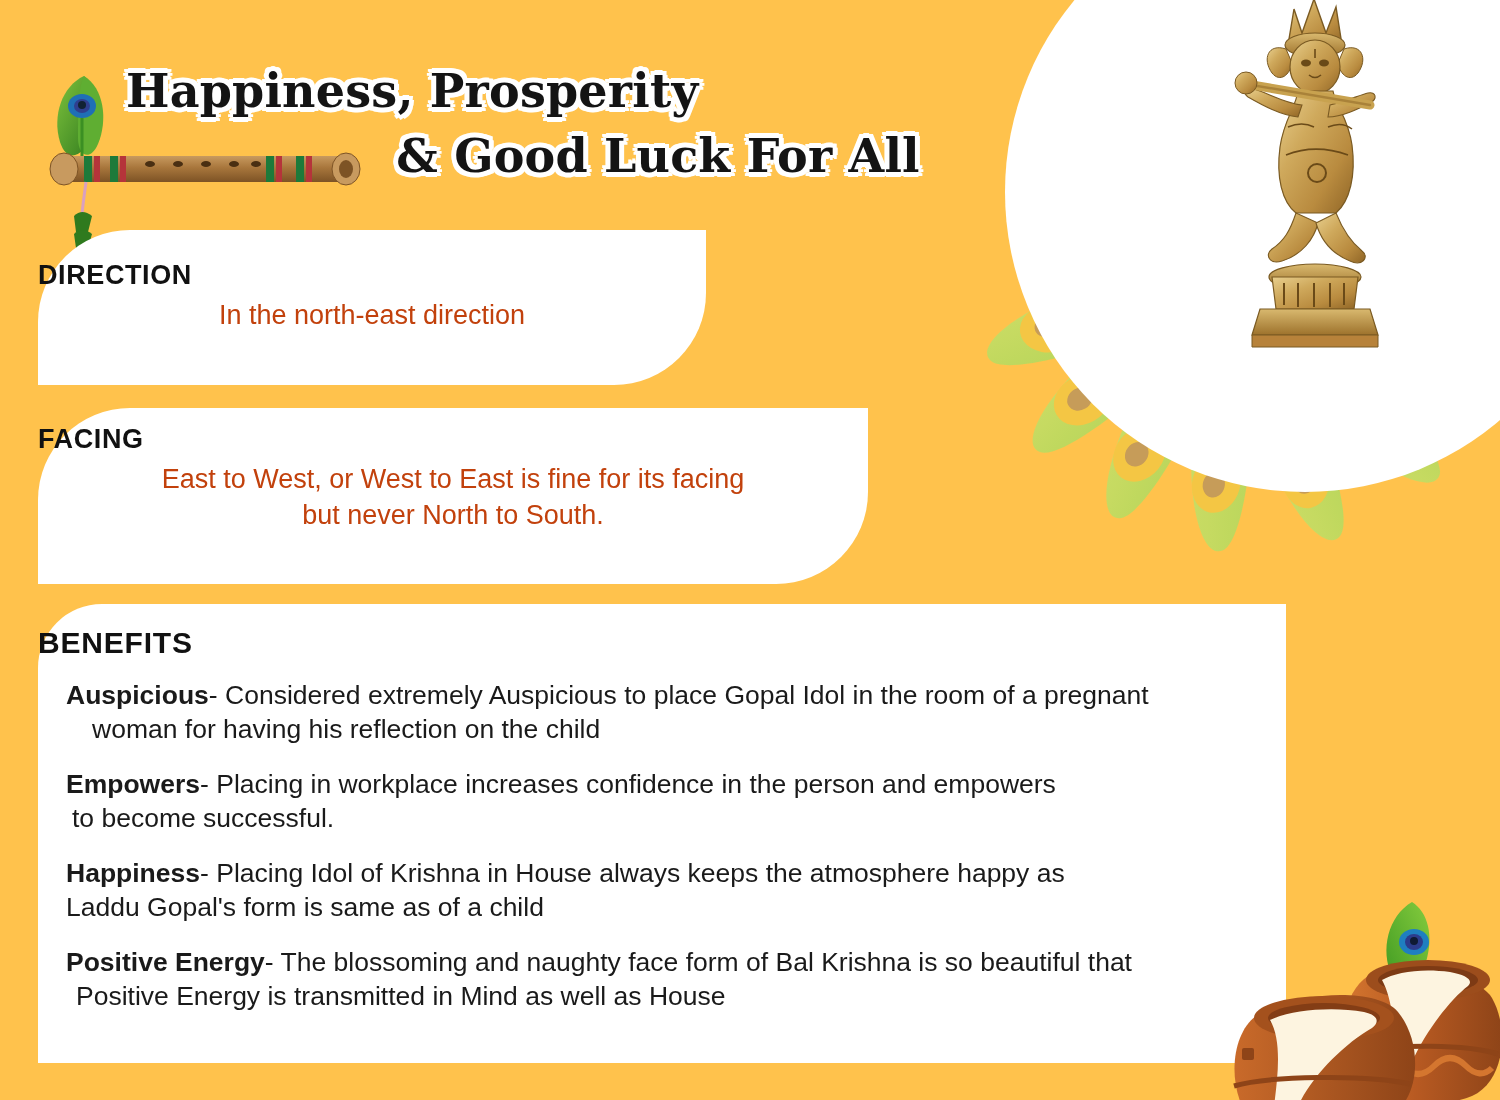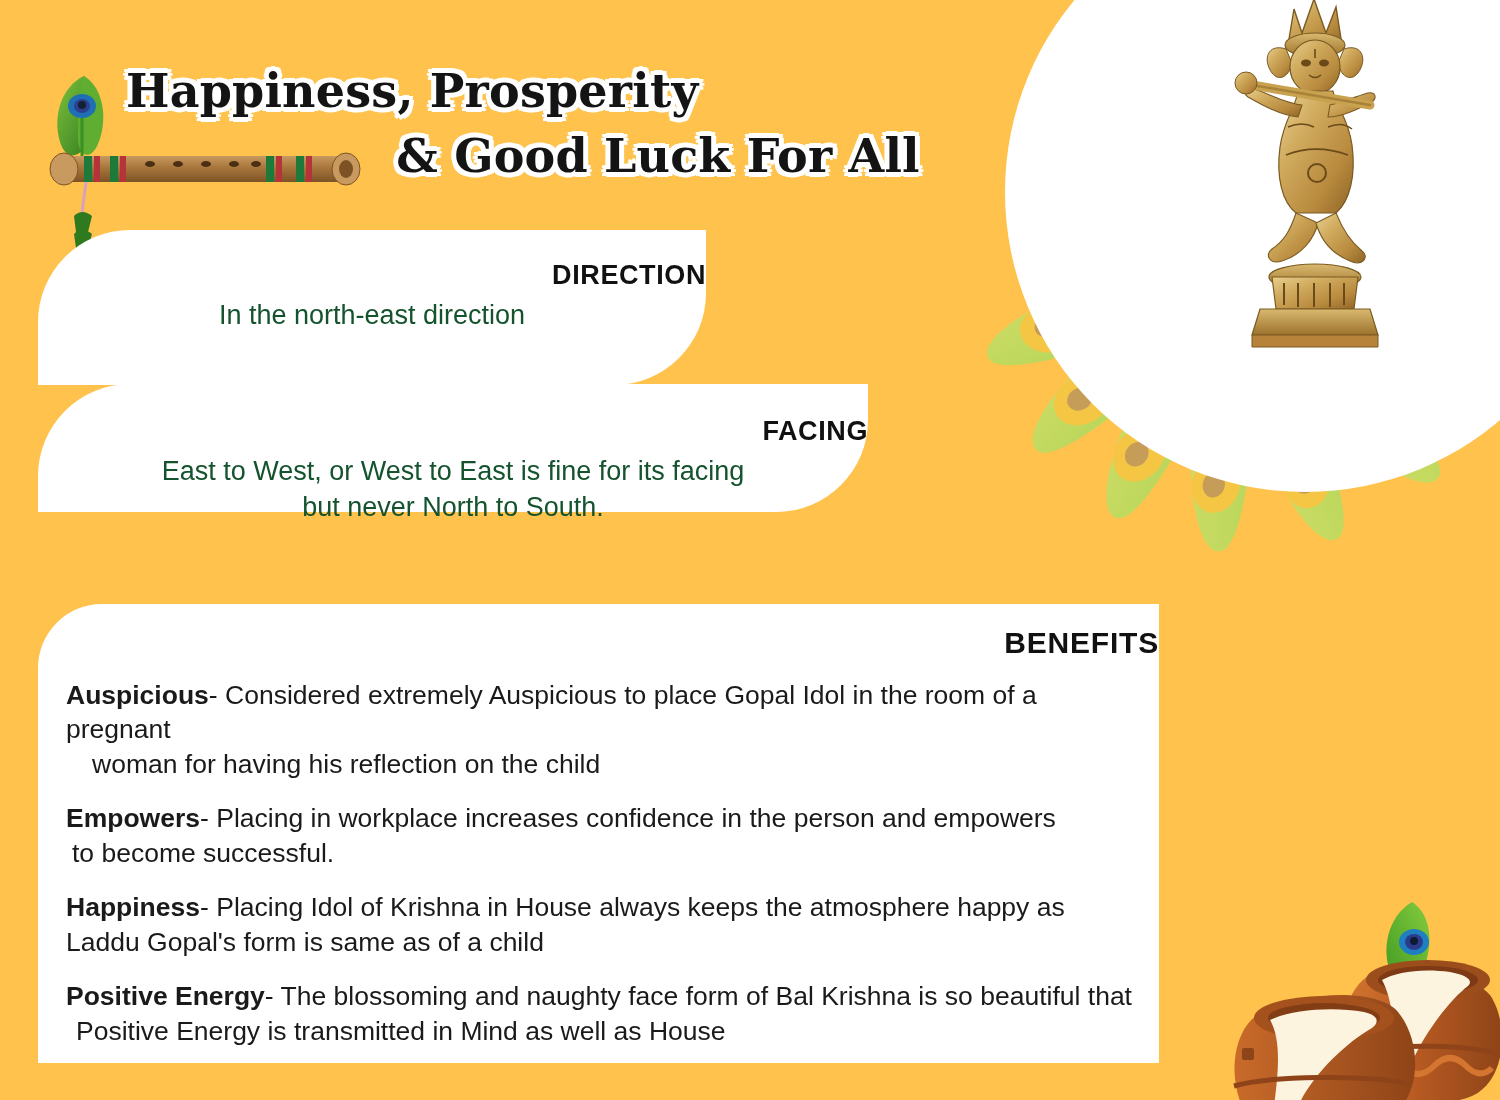--- a/index.html
+++ b/index.html
@@ -63,46 +63,46 @@
     position:absolute;
     background:#fff;
     z-index:3;
   }
   .card h2{
     font-family:"Liberation Sans", sans-serif;
     font-weight:bold;
     font-size:27px;
     letter-spacing:0.6px;
     color:#111;
-    text-align:right;
+    text-align:left;
   }
   .card p{
     font-family:"Liberation Sans", sans-serif;
     font-size:27px;
-    color:#14532d;
+    color:#c2410c;
     text-align:center;
     line-height:1.34;
   }
 
   #card-direction{
     left:38px; top:230px; width:668px; height:155px;
     border-radius:92px 0 92px 0;
     padding-top:30px;
   }
   #card-direction h2{ margin-bottom:6px; }
 
   #card-facing{
-    left:38px; top:384px; width:830px; height:128px;
+    left:38px; top:408px; width:830px; height:176px;
     border-radius:92px 0 92px 0;
-    padding-top:32px;
+    padding-top:16px;
   }
   #card-facing h2{ margin-bottom:6px; }
 
   #card-benefits{
-    left:38px; top:604px; width:1121px; height:459px;
+    left:38px; top:604px; width:1248px; height:459px;
     border-radius:64px 0 0 0;
     padding:22px 0 0 0;
   }
   #card-benefits h2{ font-size:30px; letter-spacing:0.8px; }
 
   .benefit-list{ margin-top:18px; padding:0 26px 0 28px; }
   .benefit{
     font-family:"Liberation Sans", sans-serif;
     font-size:26.5px;
     line-height:1.30;

